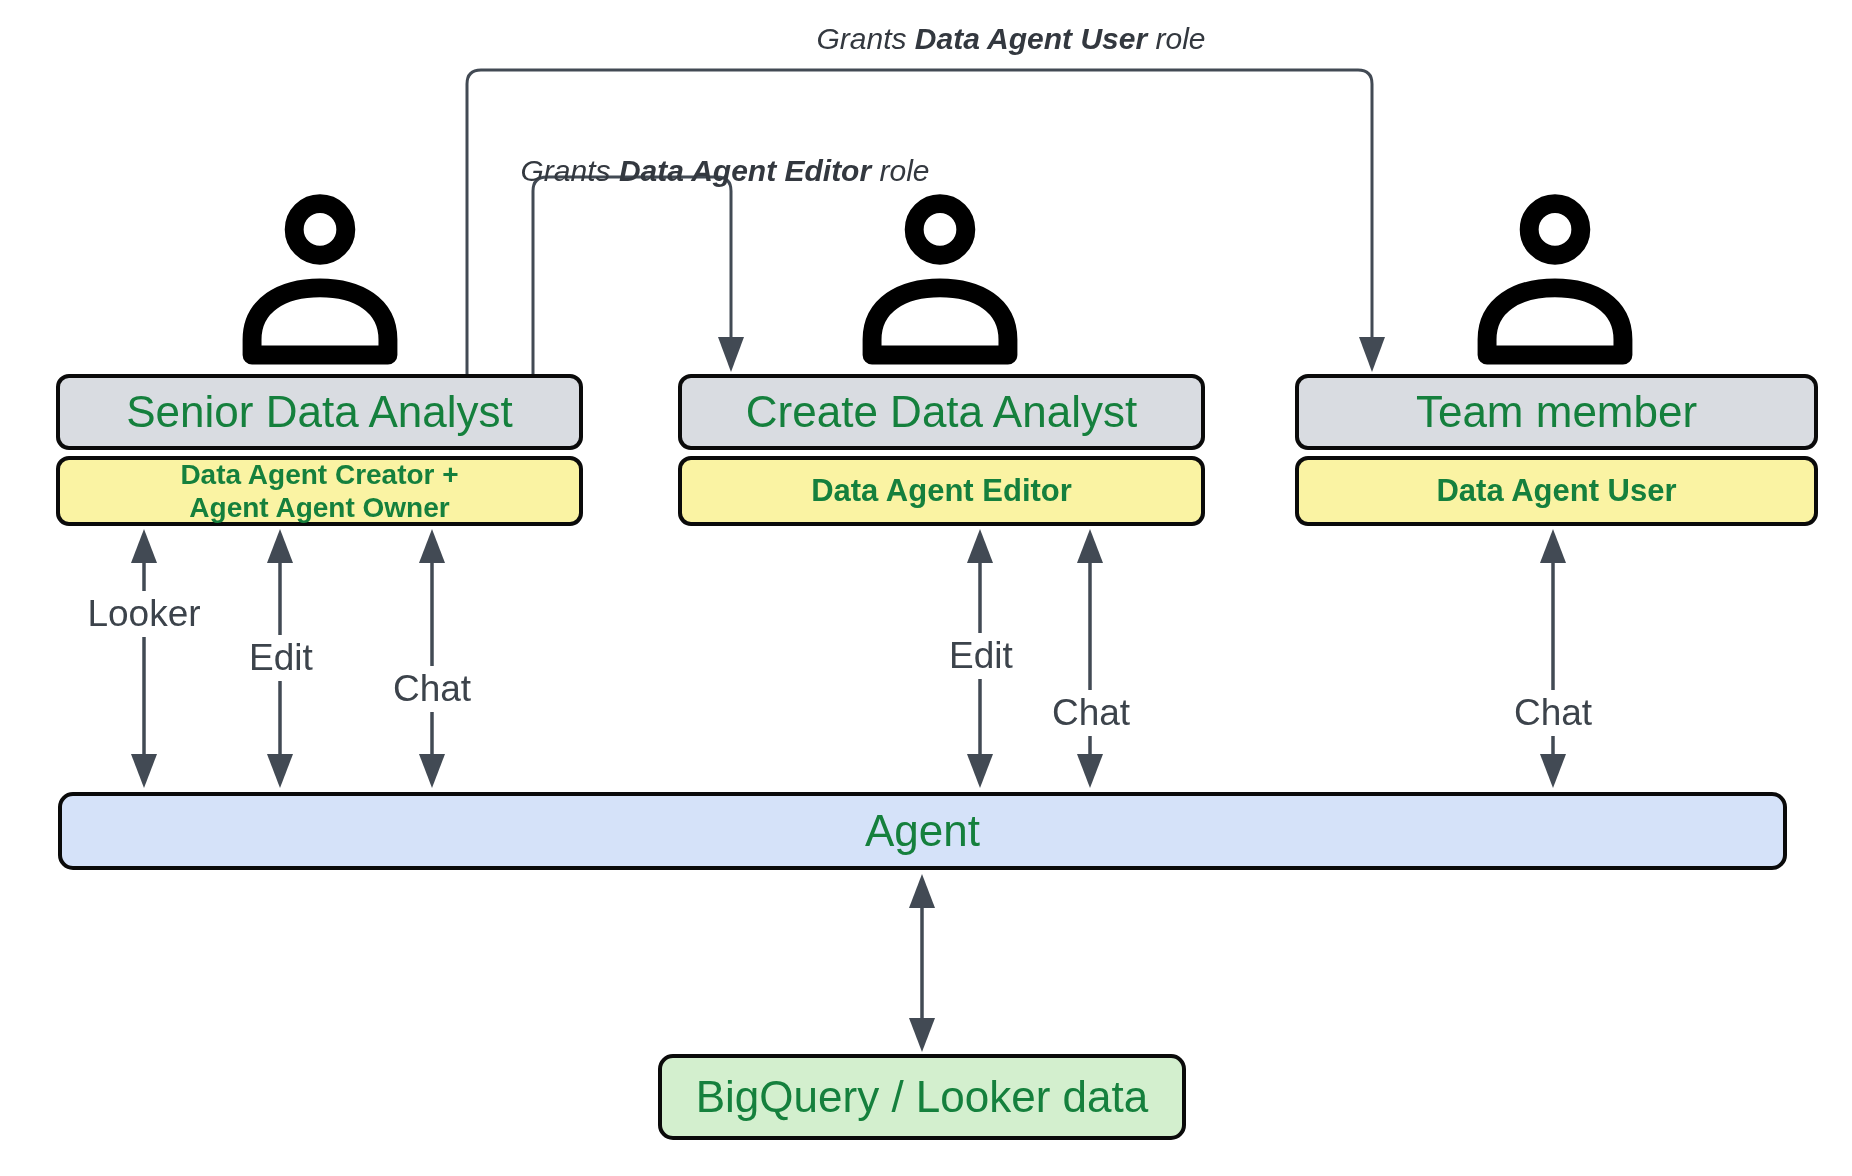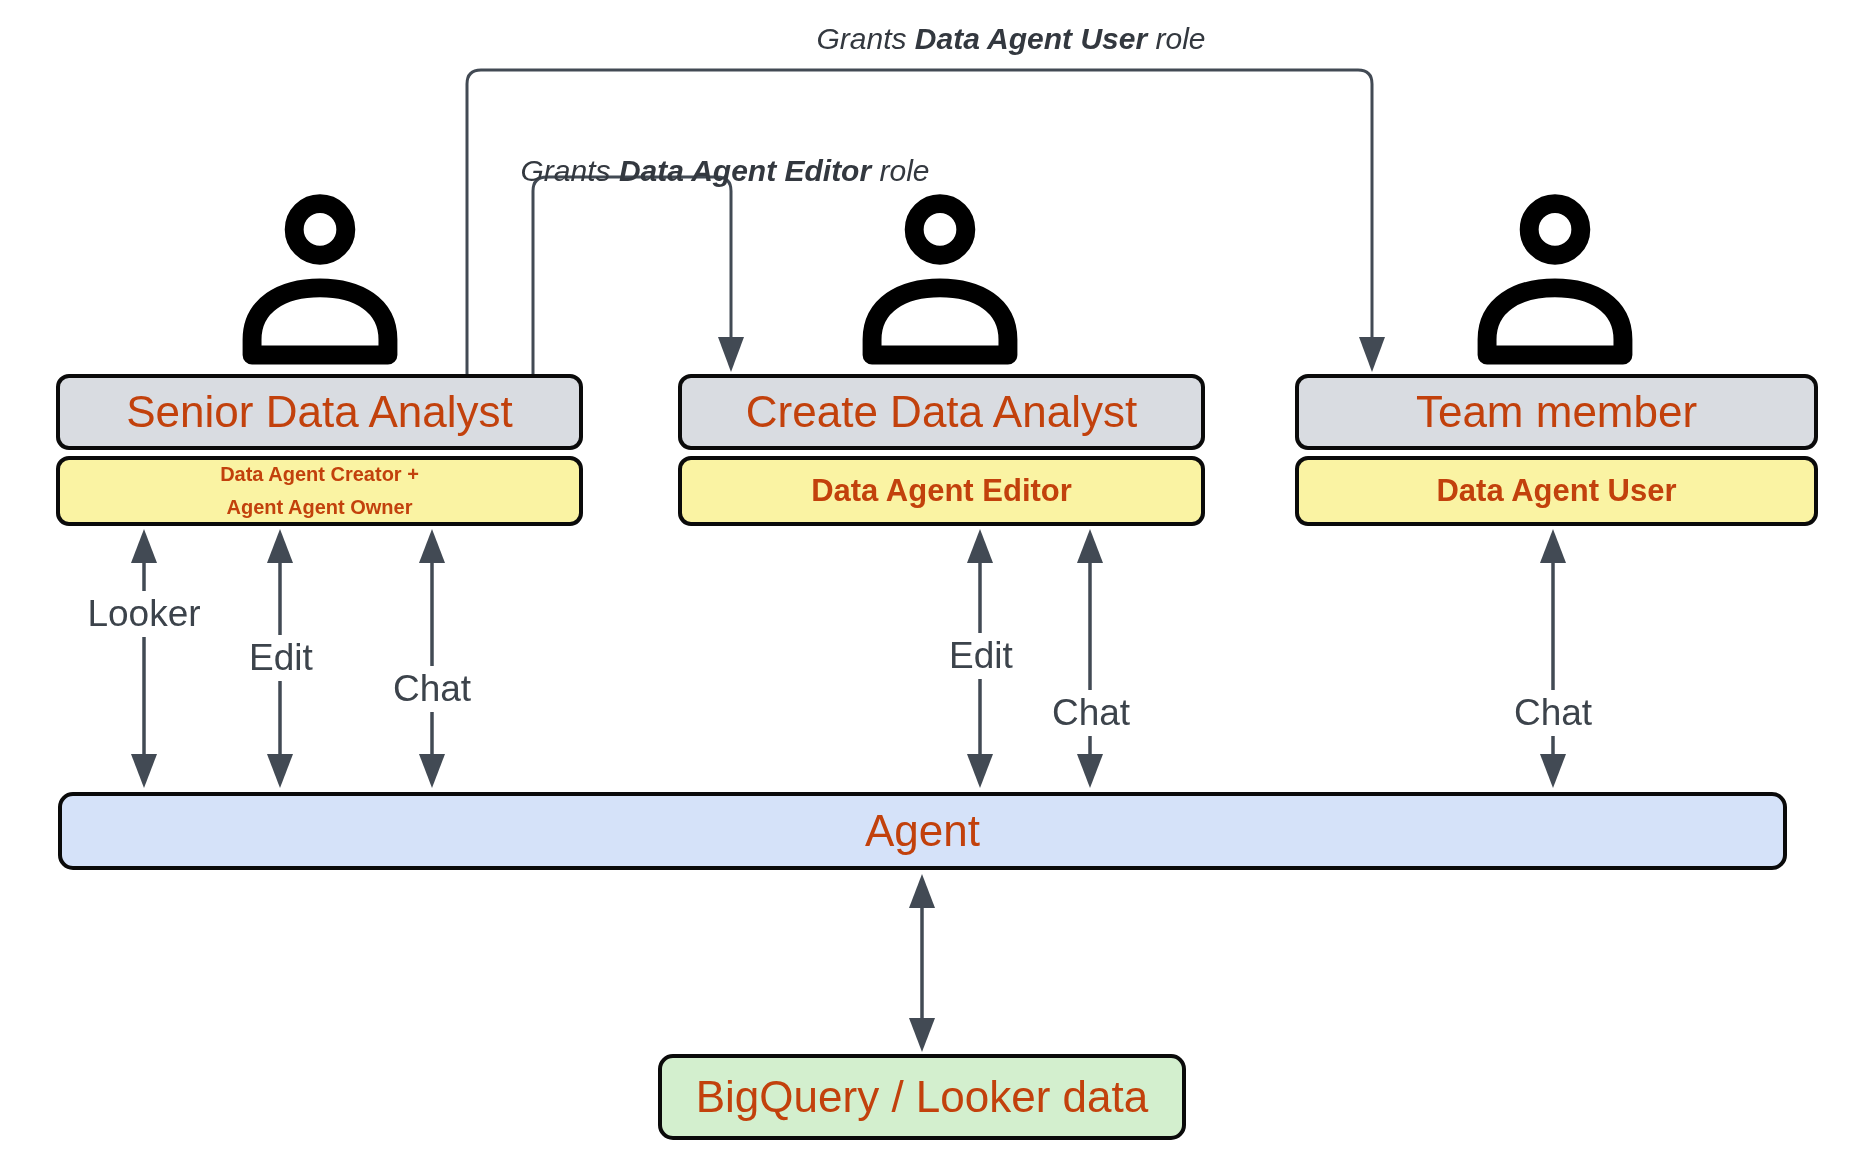--- a/index.html
+++ b/index.html
@@ -24,26 +24,26 @@
   .box {
     position: absolute;
     box-sizing: border-box;
     border: 4px solid #0a0a0a;
     border-radius: 13px;
     display: flex;
     flex-direction: column;
     align-items: center;
     justify-content: center;
     text-align: center;
-    color: #c2410c;
+    color: #15803d;
   }
   .gray   { background: #d9dce1; font-size: 44px; font-weight: 400; }
   .yellow { background: #faf3a3; font-weight: 700; }
   .yellow.single { font-size: 31px; }
-  .yellow.double { font-size: 20px; line-height: 33px; text-align: center; }
+  .yellow.double { font-size: 28px; line-height: 33px; text-align: center; }
   .blue   { background: #d5e2f9; font-size: 44px; border-radius: 15px; justify-content: center; }
   .green  { background: #d3efce; font-size: 44px; border-radius: 15px; text-align: center; }
 
   .action {
     position: absolute;
     transform: translate(-50%, -50%);
     background: #ffffff;
     padding: 2px 8px;
     font-size: 37px;
     color: #3c434b;

